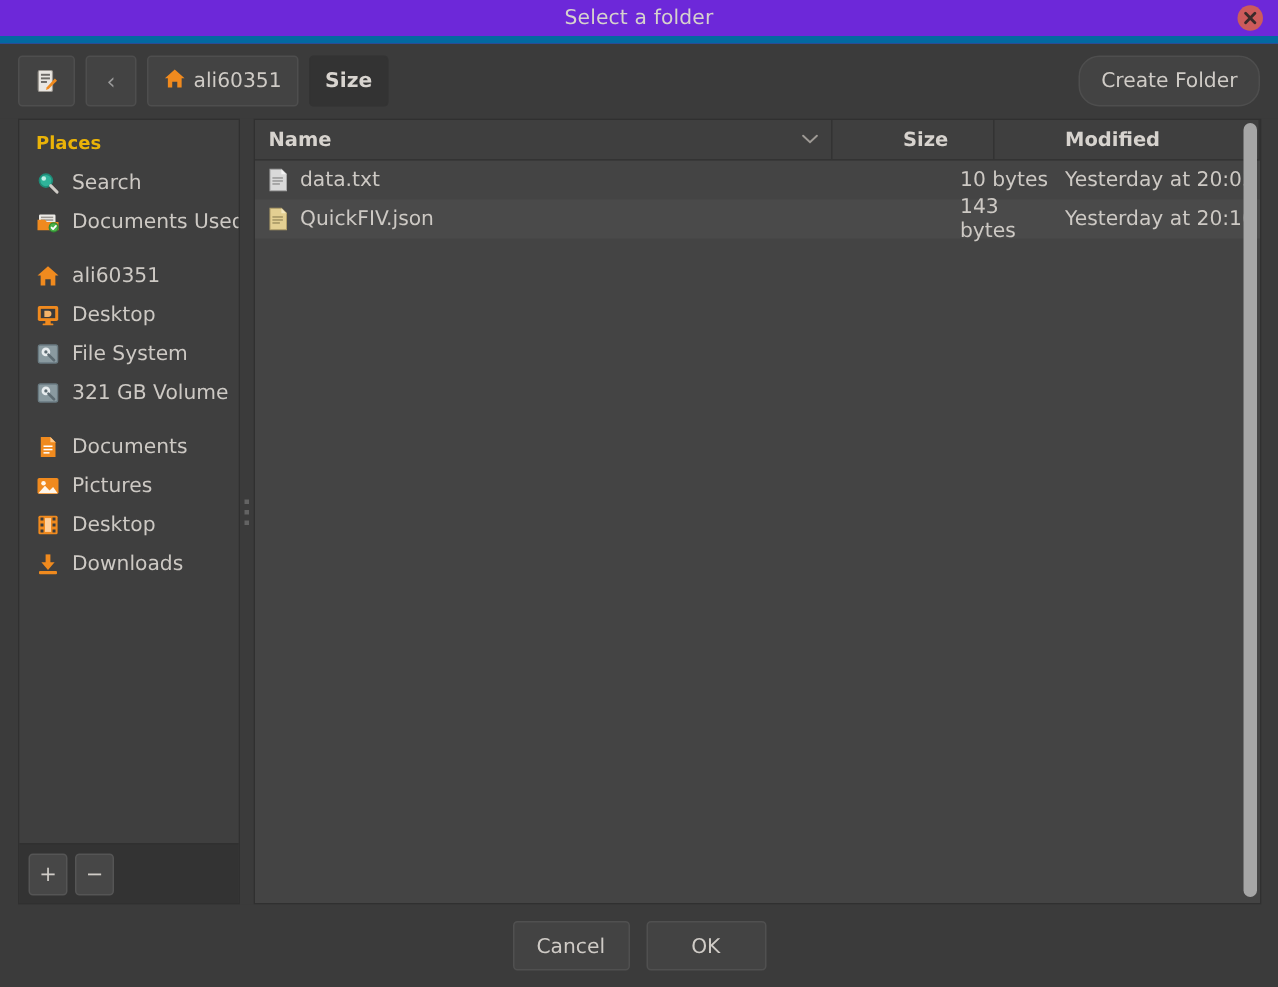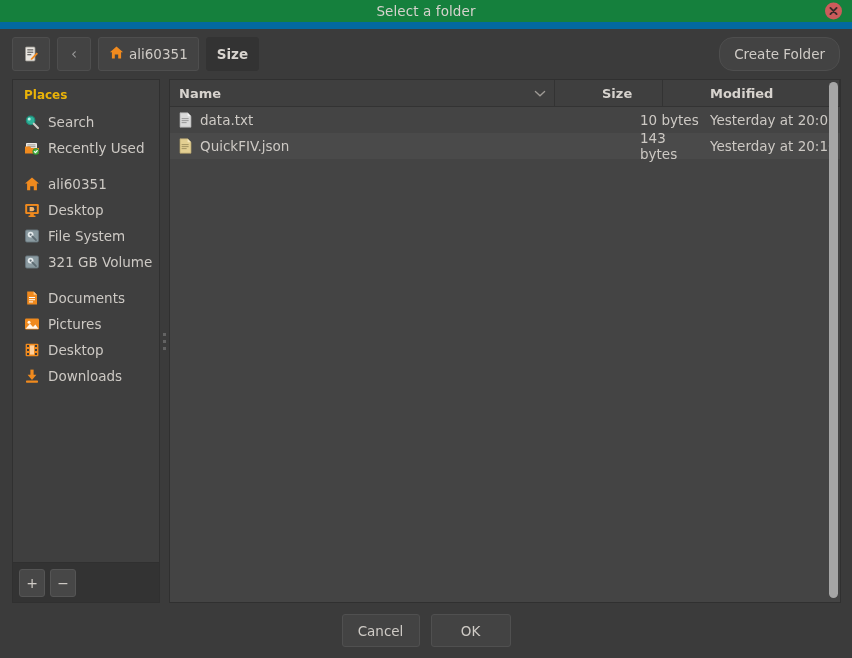--- a/index.html
+++ b/index.html
@@ -7,22 +7,22 @@
     width: 852px; height: 658px;
     background: #3b3b3b;
     font-family: "DejaVu Sans", "Liberation Sans", sans-serif;
     overflow: hidden;
   }
 
   
   .titlebar {
     position: relative;
     height: 29px;
-    background: #15803d;
-    border-bottom: 7px solid #0369a1;
+    background: #6d28d9;
+    border-bottom: 5px solid #0369a1;
     display: flex; align-items: center; justify-content: center;
   }
   .titlebar-text {
     font-size: 13.5px; color: #d6d2cd; letter-spacing: .1px;
   }
   .close-btn {
     position: absolute; right: 10px; top: 50%; transform: translateY(-50%);
     width: 17px; height: 17px; border-radius: 50%;
     background: #cc5b5b;
     display: flex; align-items: center; justify-content: center;
@@ -282,21 +282,21 @@
           <svg width="16" height="16" viewBox="0 0 16 16" aria-hidden="true">
             <rect x="2" y="3" width="11" height="8" rx="0.8" fill="#eceae6"></rect>
             <rect x="3.3" y="4.4" width="8.2" height="1" fill="#9a9691"></rect>
             <rect x="3.3" y="6.2" width="8.2" height="1" fill="#9a9691"></rect>
             <rect x="3.3" y="8" width="6" height="1" fill="#9a9691"></rect>
             <path d="M1 6.5 H6 L7.2 8 H15 V13.5 H1 Z" fill="#f08a1e"></path>
             <circle cx="11.8" cy="11.6" r="3" fill="#49b24a" stroke="#2f8a31" stroke-width="0.8"></circle>
             <path d="M10.4 11.7 L11.4 12.7 L13.3 10.6" stroke="#fff" stroke-width="1.2" fill="none" stroke-linecap="round" stroke-linejoin="round"></path>
           </svg>
         </span>
-        <span>Recently Used</span>
+        <span>Documents Used</span>
       </div>
 
       <div class="gap"></div>
 
       <div class="place">
         <span class="ic">
           <svg width="16" height="16" viewBox="0 0 16 16" aria-hidden="true">
             <path d="M8 1.5 L15 7.6 H12.9 V14.3 H9.8 V10.2 H6.2 V14.3 H3.1 V7.6 H1 Z" fill="#f08a1e"></path>
           </svg>
         </span>

